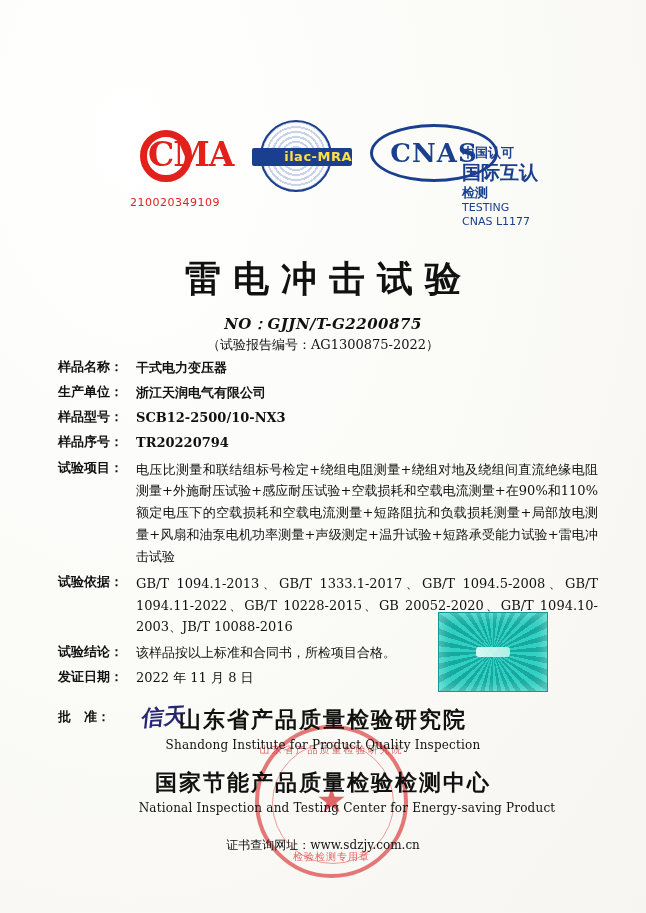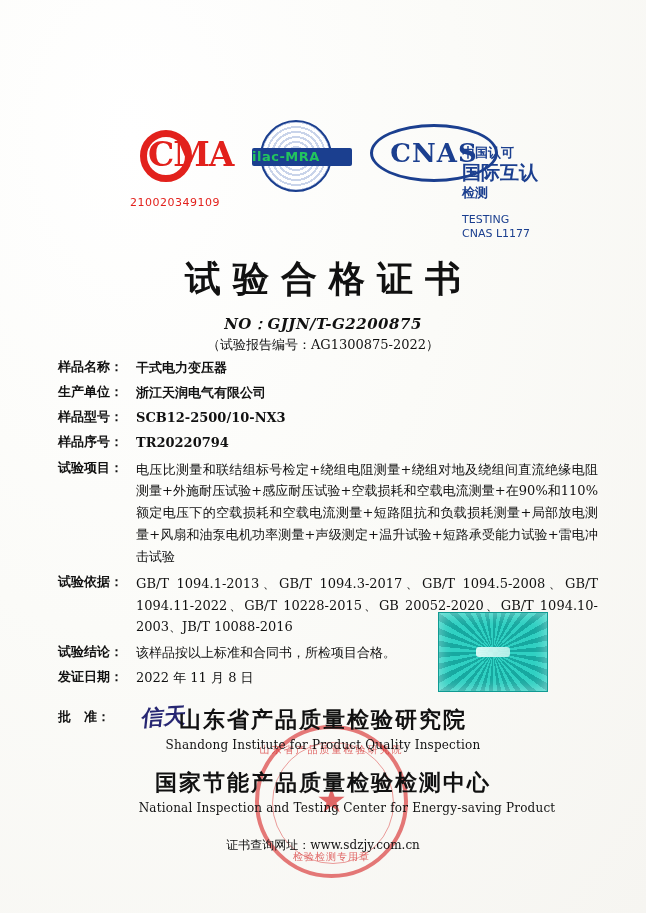--- a/index.html
+++ b/index.html
@@ -47,21 +47,21 @@
     border:2px solid #1b3f8f;border-radius:50%;
     box-sizing:border-box;
     background:
       repeating-radial-gradient(circle at 50% 50%, #ffffff 0 3px, #c9d4ea 3px 5px);
   }
   .ilac .bar{
     position:absolute;left:0;top:28px;width:100px;height:18px;
     background:#1b3f8f;border-radius:2px;
   }
   .ilac .bar span{
-    display:block;text-align:left;color:#22c55e;font-weight:bold;
+    display:block;text-align:right;color:#fde047;font-weight:bold;
     font-size:13px;line-height:18px;letter-spacing:.5px;
     font-family:"DejaVu Sans","Liberation Sans",sans-serif;
   }
   .cnas{
     position:absolute;left:370px;top:10px;width:130px;height:74px;
   }
   .cnas .oval{
     position:absolute;left:0;top:6px;width:128px;height:58px;
     border:3px solid #1b3f8f;border-radius:50%;
     box-sizing:border-box;
@@ -71,21 +71,21 @@
     font-family:"DejaVu Serif","Liberation Serif",serif;
     font-weight:bold;font-size:26px;color:#1b3f8f;letter-spacing:1px;
   }
   .cnas-side{
     position:absolute;left:462px;top:16px;width:120px;
     color:#1b3f8f;line-height:1.25;
   }
   .cnas-side .l1{font-size:13px;font-weight:bold;margin-top:21px;}
   .cnas-side .l2{font-size:19px;font-weight:bold;font-family:Liberation Serif, serif;}
   .cnas-side .l3{font-size:13px;font-weight:bold;}
-  .cnas-side .l4{font-size:11px;margin-top:12px;}
+  .cnas-side .l4{font-size:11px;}
   .cnas-side .l5{font-size:11px;}
   
   .title{
     position:absolute;left:0;top:255px;width:646px;text-align:center;
     font-family:"DejaVu Serif","Liberation Serif",serif;
     font-weight:bold;font-size:36px;letter-spacing:12px;color:#111;
     text-indent:12px;
   }
   .cert-no{
     position:absolute;left:0;top:315px;width:646px;text-align:center;
@@ -211,21 +211,21 @@
     </div>
     <div class="cnas-side">
       <div class="l1">中国认可</div>
       <div class="l2">国际互认</div>
       <div class="l3">检测</div>
       <div class="l4">TESTING</div>
       <div class="l5">CNAS L1177</div>
     </div>
   </div>
 
-  <div class="title">试验合格证书</div>
+  <div class="title">雷电冲击试验</div>
   <div class="cert-no">NO：GJJN/T-G2200875</div>
   <div class="report-no">（试验报告编号：AG1300875-2022）</div>
 
   <div class="fields">
     <div class="row">
       <div class="lbl">样品名称：</div>
       <div class="val bold">干式电力变压器</div>
     </div>
     <div class="row">
       <div class="lbl">生产单位：</div>
@@ -238,21 +238,21 @@
     <div class="row">
       <div class="lbl">样品序号：</div>
       <div class="val bold">TR20220794</div>
     </div>
     <div class="row tall">
       <div class="lbl">试验项目：</div>
       <div class="val">电压比测量和联结组标号检定+绕组电阻测量+绕组对地及绕组间直流绝缘电阻测量+外施耐压试验+感应耐压试验+空载损耗和空载电流测量+在90%和110%额定电压下的空载损耗和空载电流测量+短路阻抗和负载损耗测量+局部放电测量+风扇和油泵电机功率测量+声级测定+温升试验+短路承受能力试验+雷电冲击试验</div>
     </div>
     <div class="row tall">
       <div class="lbl">试验依据：</div>
-      <div class="val">GB/T 1094.1-2013、GB/T 1094.3-2017、GB/T 1094.5-2008、GB/T 1094.11-2022、GB/T 10228-2015、GB 20052-2020、GB/T 1094.10-2003、JB/T 10088-2016</div>
+      <div class="val">GB/T 1094.1-2013、GB/T 1333.1-2017、GB/T 1094.5-2008、GB/T 1094.11-2022、GB/T 10228-2015、GB 20052-2020、GB/T 1094.10-2003、JB/T 10088-2016</div>
     </div>
     <div class="row">
       <div class="lbl">试验结论：</div>
       <div class="val">该样品按以上标准和合同书，所检项目合格。</div>
     </div>
     <div class="row">
       <div class="lbl">发证日期：</div>
       <div class="val">2022 年 11 月 8 日</div>
     </div>
     <div class="row sign-row">

